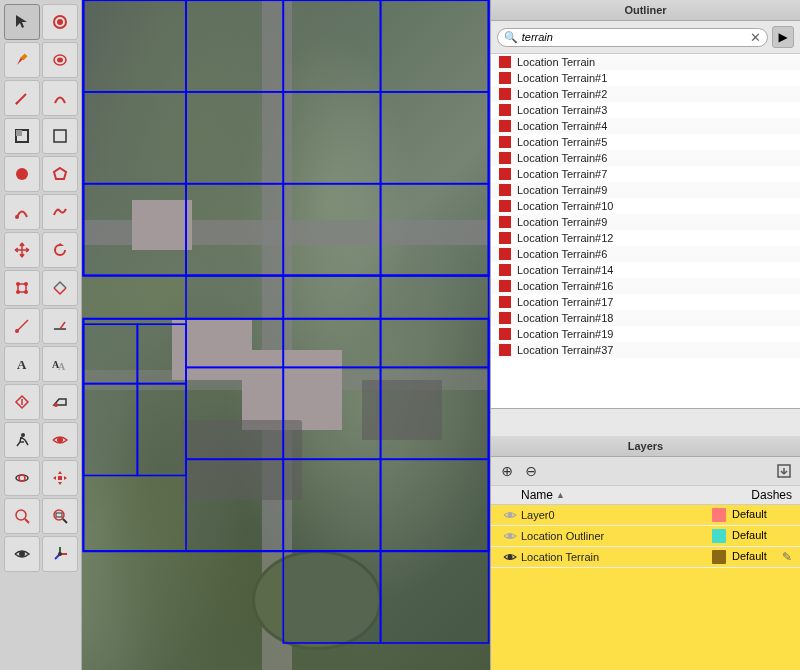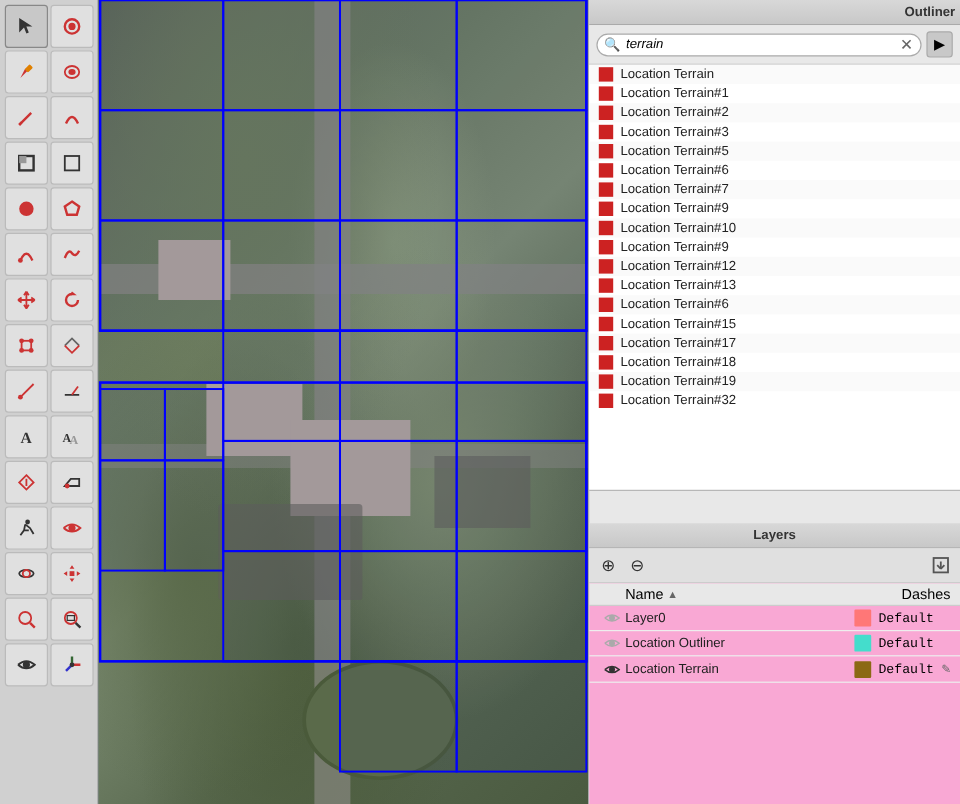--- a/index.html
+++ b/index.html
@@ -81,21 +81,21 @@
       flex: 1;
       display: flex;
       flex-direction: column;
       background: #f0f0f0;
       border-bottom: 1px solid #aaa;
     }
 
     #outliner-title-bar {
       background: linear-gradient(to bottom, #d8d8d8, #c8c8c8);
       border-bottom: 1px solid #aaa;
-      text-align: right;
+      text-align: center;
       padding: 4px;
       font-size: 11px;
       font-weight: bold;
       color: #333;
     }
 
     #search-bar {
       display: flex;
       align-items: center;
       padding: 5px 6px;
@@ -217,21 +217,21 @@
       color: #333;
     }
 
     #layers-export {
       margin-left: auto;
     }
 
     #layers-table {
       flex: 1;
       overflow-y: auto;
-      background: #f9a8d4;
+      background: #fde047;
     }
 
     .layers-header {
       display: flex;
       background: #e8e8e8;
       border-bottom: 1px solid #ccc;
       padding: 2px 8px;
     }
 
     .col-name { flex: 1; display: flex; align-items: center; gap: 3px; }
@@ -257,24 +257,23 @@
 
     .layer-name-cell {
       flex: 1;
       font-size: 11px;
       color: #222;
     }
 
     .layer-dashes-cell {
       width: 80px;
       display: flex;
-      align-items: flex-end;
+      align-items: flex-start;
       gap: 6px;
       font-size: 11px;
-      font-family: Liberation Mono, monospace;
     }
 
     .layer-color-dot {
       width: 14px;
       height: 14px;
       border-radius: 1px;
       flex-shrink: 0;
     }
 
     .layer-edit-icon {
@@ -662,20 +661,24 @@
           <div class="outliner-item">
             <div class="item-icon" style="background: rgb(204, 34, 34);"></div>
             <span class="item-label">Location Terrain#2</span>
           </div>
           <div class="outliner-item">
             <div class="item-icon" style="background: rgb(204, 34, 34);"></div>
             <span class="item-label">Location Terrain#3</span>
           </div>
           <div class="outliner-item">
             <div class="item-icon" style="background: rgb(204, 34, 34);"></div>
+            <span class="item-label">Location Terrain#4</span>
+          </div>
+          <div class="outliner-item">
+            <div class="item-icon" style="background: rgb(204, 34, 34);"></div>
             <span class="item-label">Location Terrain#5</span>
           </div>
           <div class="outliner-item">
             <div class="item-icon" style="background: rgb(204, 34, 34);"></div>
             <span class="item-label">Location Terrain#6</span>
           </div>
           <div class="outliner-item">
             <div class="item-icon" style="background: rgb(204, 34, 34);"></div>
             <span class="item-label">Location Terrain#7</span>
           </div>
@@ -690,45 +693,45 @@
           <div class="outliner-item">
             <div class="item-icon" style="background: rgb(204, 34, 34);"></div>
             <span class="item-label">Location Terrain#9</span>
           </div>
           <div class="outliner-item">
             <div class="item-icon" style="background: rgb(204, 34, 34);"></div>
             <span class="item-label">Location Terrain#12</span>
           </div>
           <div class="outliner-item">
             <div class="item-icon" style="background: rgb(204, 34, 34);"></div>
-            <span class="item-label">Location Terrain#13</span>
-          </div>
-          <div class="outliner-item">
-            <div class="item-icon" style="background: rgb(204, 34, 34);"></div>
             <span class="item-label">Location Terrain#6</span>
           </div>
           <div class="outliner-item">
             <div class="item-icon" style="background: rgb(204, 34, 34);"></div>
-            <span class="item-label">Location Terrain#15</span>
+            <span class="item-label">Location Terrain#14</span>
+          </div>
+          <div class="outliner-item">
+            <div class="item-icon" style="background: rgb(204, 34, 34);"></div>
+            <span class="item-label">Location Terrain#16</span>
           </div>
           <div class="outliner-item">
             <div class="item-icon" style="background: rgb(204, 34, 34);"></div>
             <span class="item-label">Location Terrain#17</span>
           </div>
           <div class="outliner-item">
             <div class="item-icon" style="background: rgb(204, 34, 34);"></div>
             <span class="item-label">Location Terrain#18</span>
           </div>
           <div class="outliner-item">
             <div class="item-icon" style="background: rgb(204, 34, 34);"></div>
             <span class="item-label">Location Terrain#19</span>
           </div>
           <div class="outliner-item">
             <div class="item-icon" style="background: rgb(204, 34, 34);"></div>
-            <span class="item-label">Location Terrain#32</span>
+            <span class="item-label">Location Terrain#37</span>
           </div>
         </div>
     </div>
 
     <div id="layers">
       <div id="layers-title-bar">
         <span>Layers</span>
       </div>
 
       <div id="layers-toolbar">

